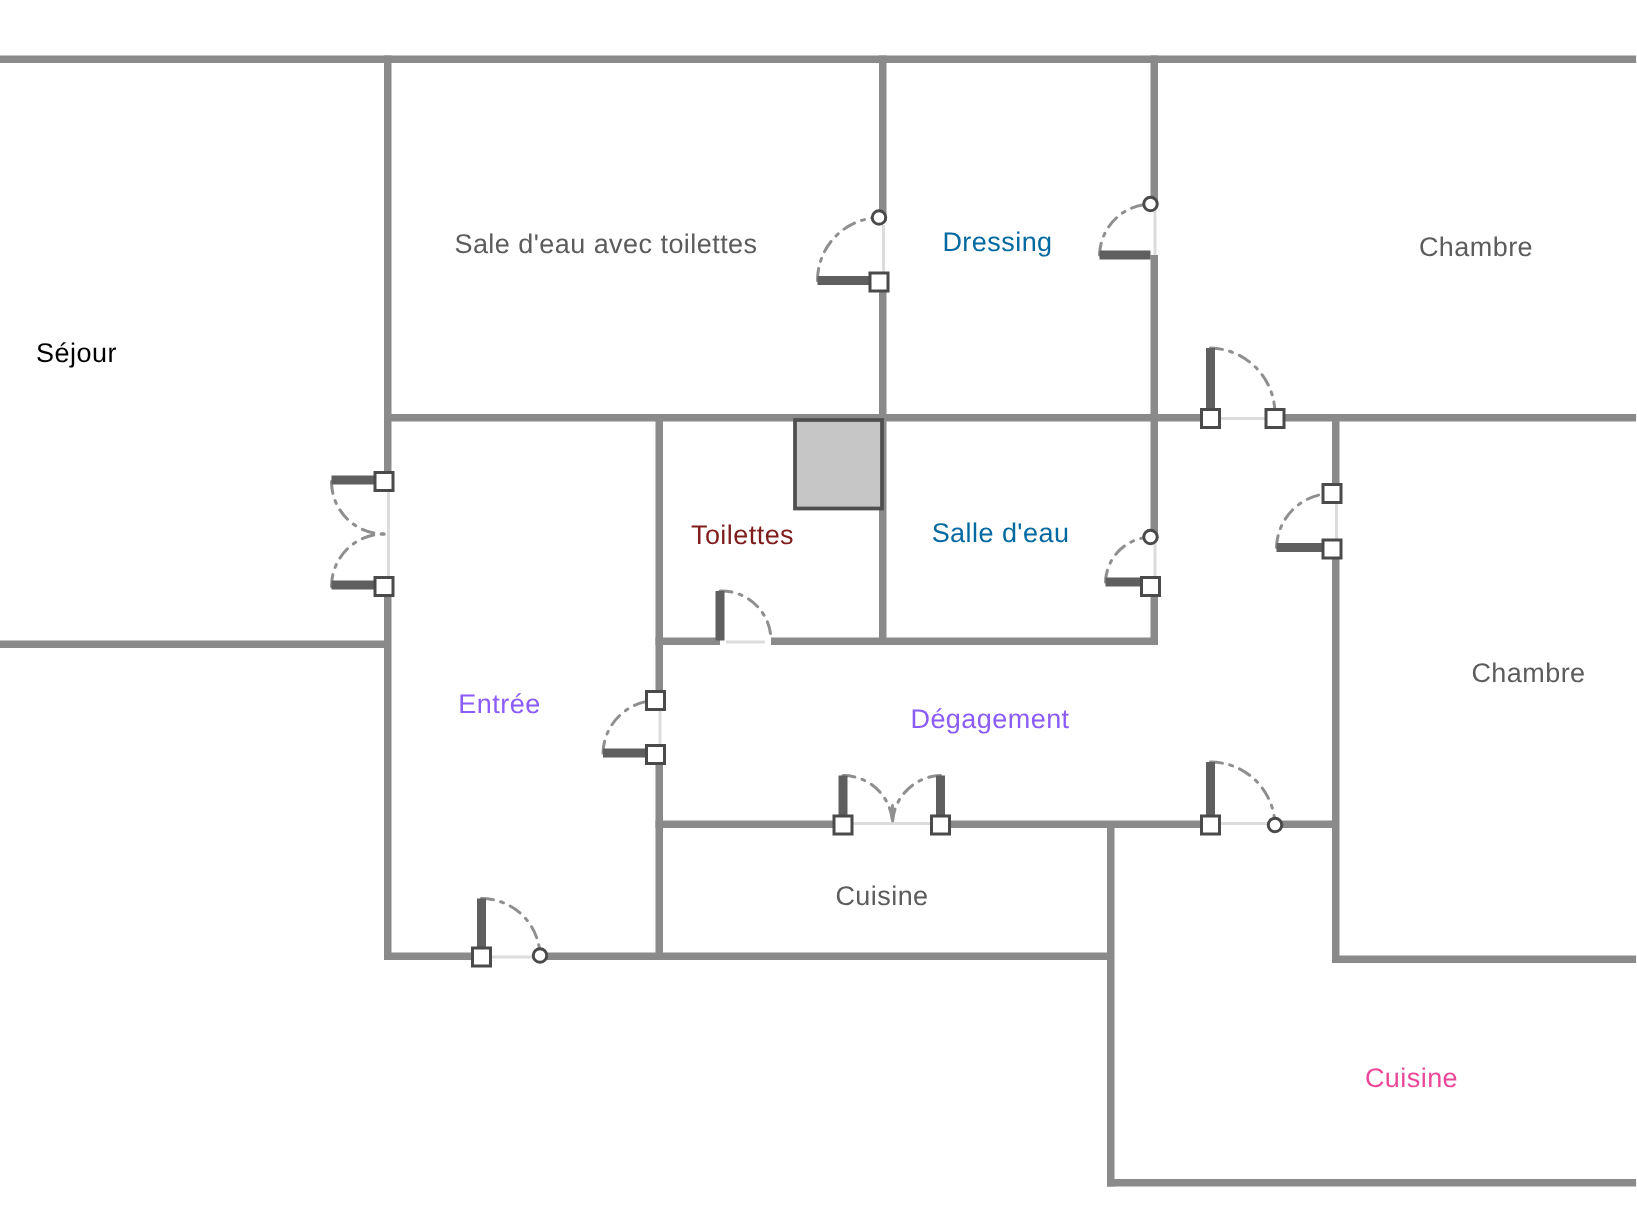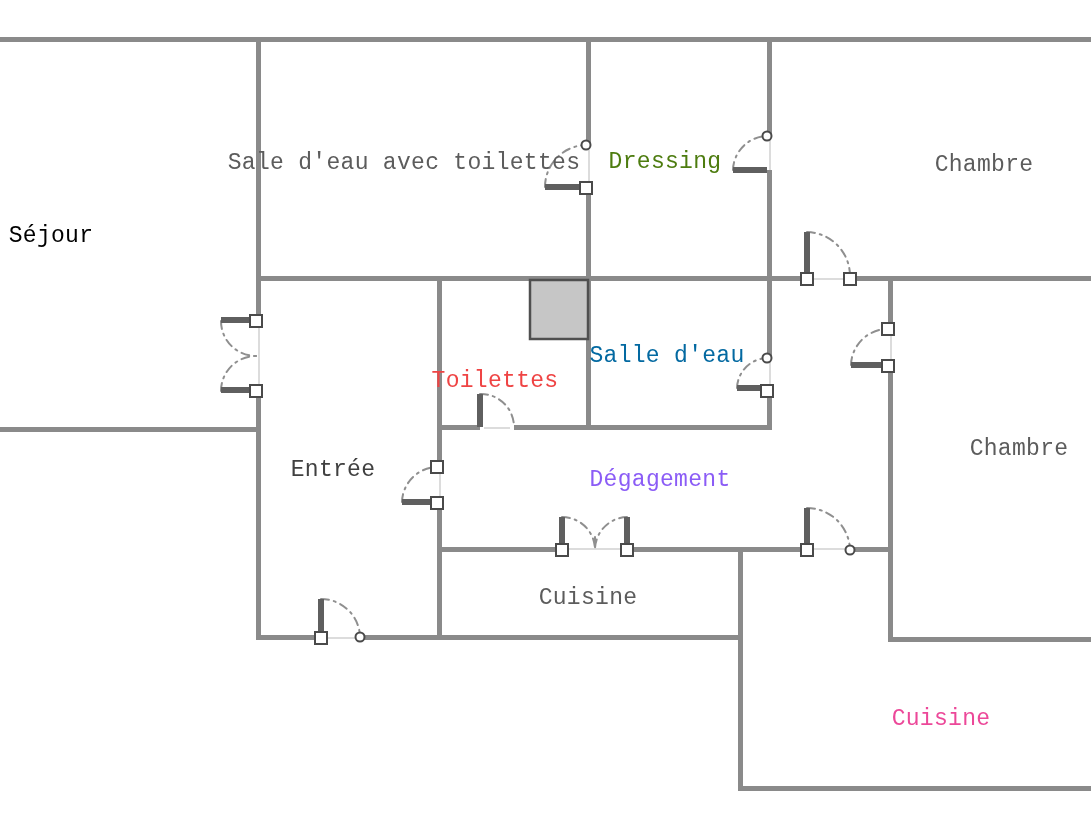--- a/index.html
+++ b/index.html
@@ -7,25 +7,24 @@
     position:relative;
     width:1091px;height:818px;
     background:#ffffff;
     overflow:hidden;
     font-family:"Liberation Sans","DejaVu Sans",sans-serif;
   }
   .plan svg{position:absolute;left:0;top:0;}
   .room-label{
     position:absolute;
     transform:translate(-50%,-50%);
-    font-size:23px;
+    font-size:18px;
     letter-spacing:.3px;
     white-space:nowrap;
     color:#5c5c5c;
-    font-family:Liberation Mono, monospace;
   }
 </style>
 </head>
 <body>
 
 <div class="plan">
   <svg id="plan-svg" width="1091" height="818" viewBox="0 0 1091 818">
       <rect x="0" y="37" width="1091" height="5" fill="#8a8a8a"></rect>
       <rect x="0" y="427" width="259" height="5" fill="#8a8a8a"></rect>
       <rect x="256" y="276" width="549" height="5" fill="#8a8a8a"></rect>
@@ -106,23 +105,23 @@
       <rect x="315" y="632" width="12" height="12" fill="#ffffff" stroke="#4a4a4a" stroke-width="2"></rect>
       <circle cx="586" cy="145" r="4.5" fill="#ffffff" stroke="#4a4a4a" stroke-width="2"></circle>
       <circle cx="767" cy="136" r="4.5" fill="#ffffff" stroke="#4a4a4a" stroke-width="2"></circle>
       <circle cx="767" cy="358" r="4.5" fill="#ffffff" stroke="#4a4a4a" stroke-width="2"></circle>
       <circle cx="850" cy="550" r="4.5" fill="#ffffff" stroke="#4a4a4a" stroke-width="2"></circle>
       <circle cx="360" cy="637" r="4.5" fill="#ffffff" stroke="#4a4a4a" stroke-width="2"></circle>
     </svg>
   <div id="labels">
       <div class="room-label" style="left: 51px; top: 236px; color: #000000;">Séjour</div>
       <div class="room-label" style="left: 404px; top: 163px; color: rgb(92, 92, 92);">Sale d'eau avec toilettes</div>
-      <div class="room-label" style="left: 665px; top: 162px; color: #4d7c0f;">Dressing</div>
+      <div class="room-label" style="left: 665px; top: 162px; color: #0369a1;">Dressing</div>
       <div class="room-label" style="left: 984px; top: 165px; color: rgb(92, 92, 92);">Chambre</div>
-      <div class="room-label" style="left: 495px; top: 357px; color: #ef4444; margin-top: 24px;">Toilettes</div>
+      <div class="room-label" style="left: 495px; top: 357px; color: #7f1d1d;">Toilettes</div>
       <div class="room-label" style="left: 667px; top: 356px; color: #0369a1;">Salle d'eau</div>
-      <div class="room-label" style="left: 333px; top: 470px; color: #404040;">Entrée</div>
+      <div class="room-label" style="left: 333px; top: 470px; color: #8b5cf6;">Entrée</div>
       <div class="room-label" style="left: 660px; top: 480px; color: #8b5cf6;">Dégagement</div>
       <div class="room-label" style="left: 1019px; top: 449px; color: rgb(92, 92, 92);">Chambre</div>
       <div class="room-label" style="left: 588px; top: 598px; color: rgb(92, 92, 92);">Cuisine</div>
       <div class="room-label" style="left: 941px; top: 719px; color: #ec4899;">Cuisine</div>
     </div>
 </div>
 
 </body></html>

